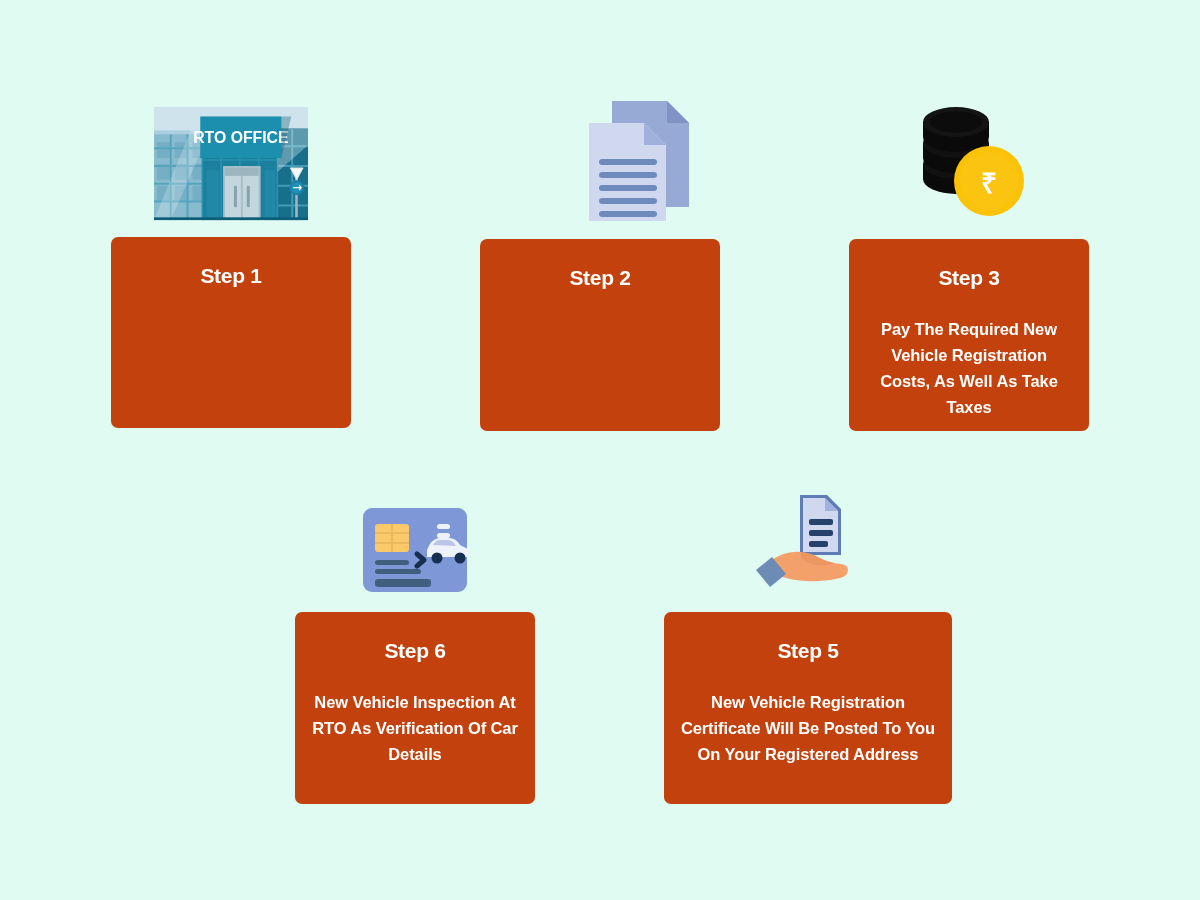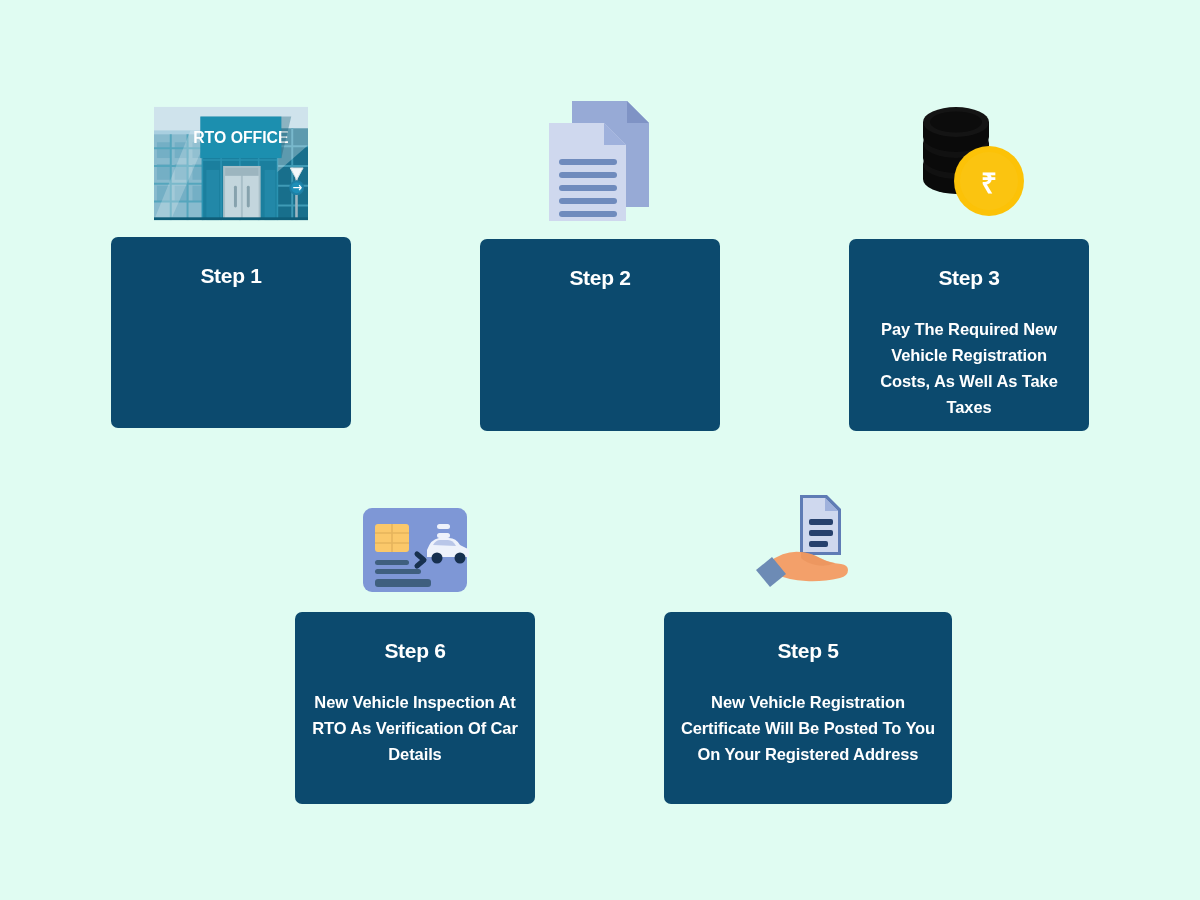--- a/index.html
+++ b/index.html
@@ -31,21 +31,21 @@
     width: 160px;
     height: 125px;
     display: flex;
     align-items: flex-end;
     justify-content: center;
     margin-bottom: 12px;
   }
   .icon-wrap svg { display: block; }
 
   .card {
-    background: #0c4a6e;
+    background: #c2410c;
     border-radius: 7px;
     box-sizing: border-box;
     padding: 18px 16px 16px 16px;
     text-align: center;
     color: #ffffff;
     display: flex;
     flex-direction: column;
     align-items: center;
   }
   .card-title {
@@ -59,21 +59,21 @@
     font-size: 16.5px;
     font-weight: bold;
     line-height: 26px;
     margin-top: 26px;
     letter-spacing: -0.1px;
   }
 
   
   #step-1 { left: 111px; top: 100px; }
   #step-1 .card { width: 240px; height: 191px; }
-  #step-2 { left: 480px; top: 95px; }
+  #step-2 { left: 480px; top: 95px; align-items: flex-end; }
   #step-2 .card { width: 240px; height: 192px; }
   #step-3 { left: 849px; top: 100px; }
   #step-3 .card { width: 240px; height: 192px; }
 
   
   #step-4 { left: 295px; top: 495px; }
   #step-4 .card { width: 240px; height: 192px; }
   #step-5 { left: 664px; top: 490px; }
   #step-5 .card { width: 288px; height: 192px; }
 

